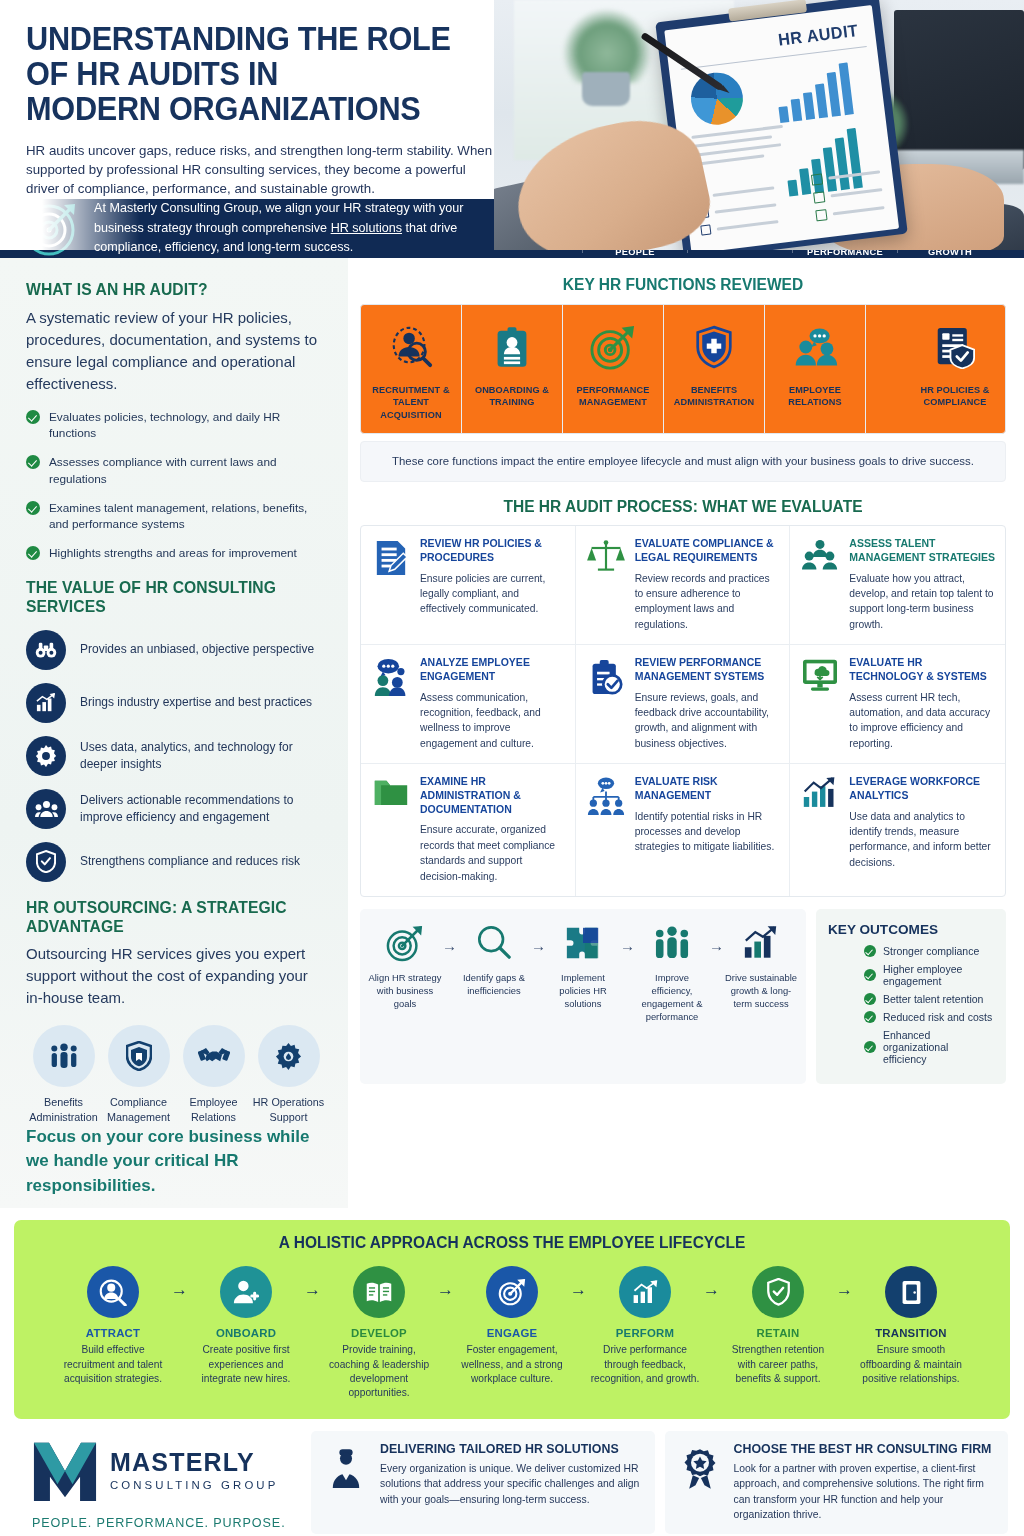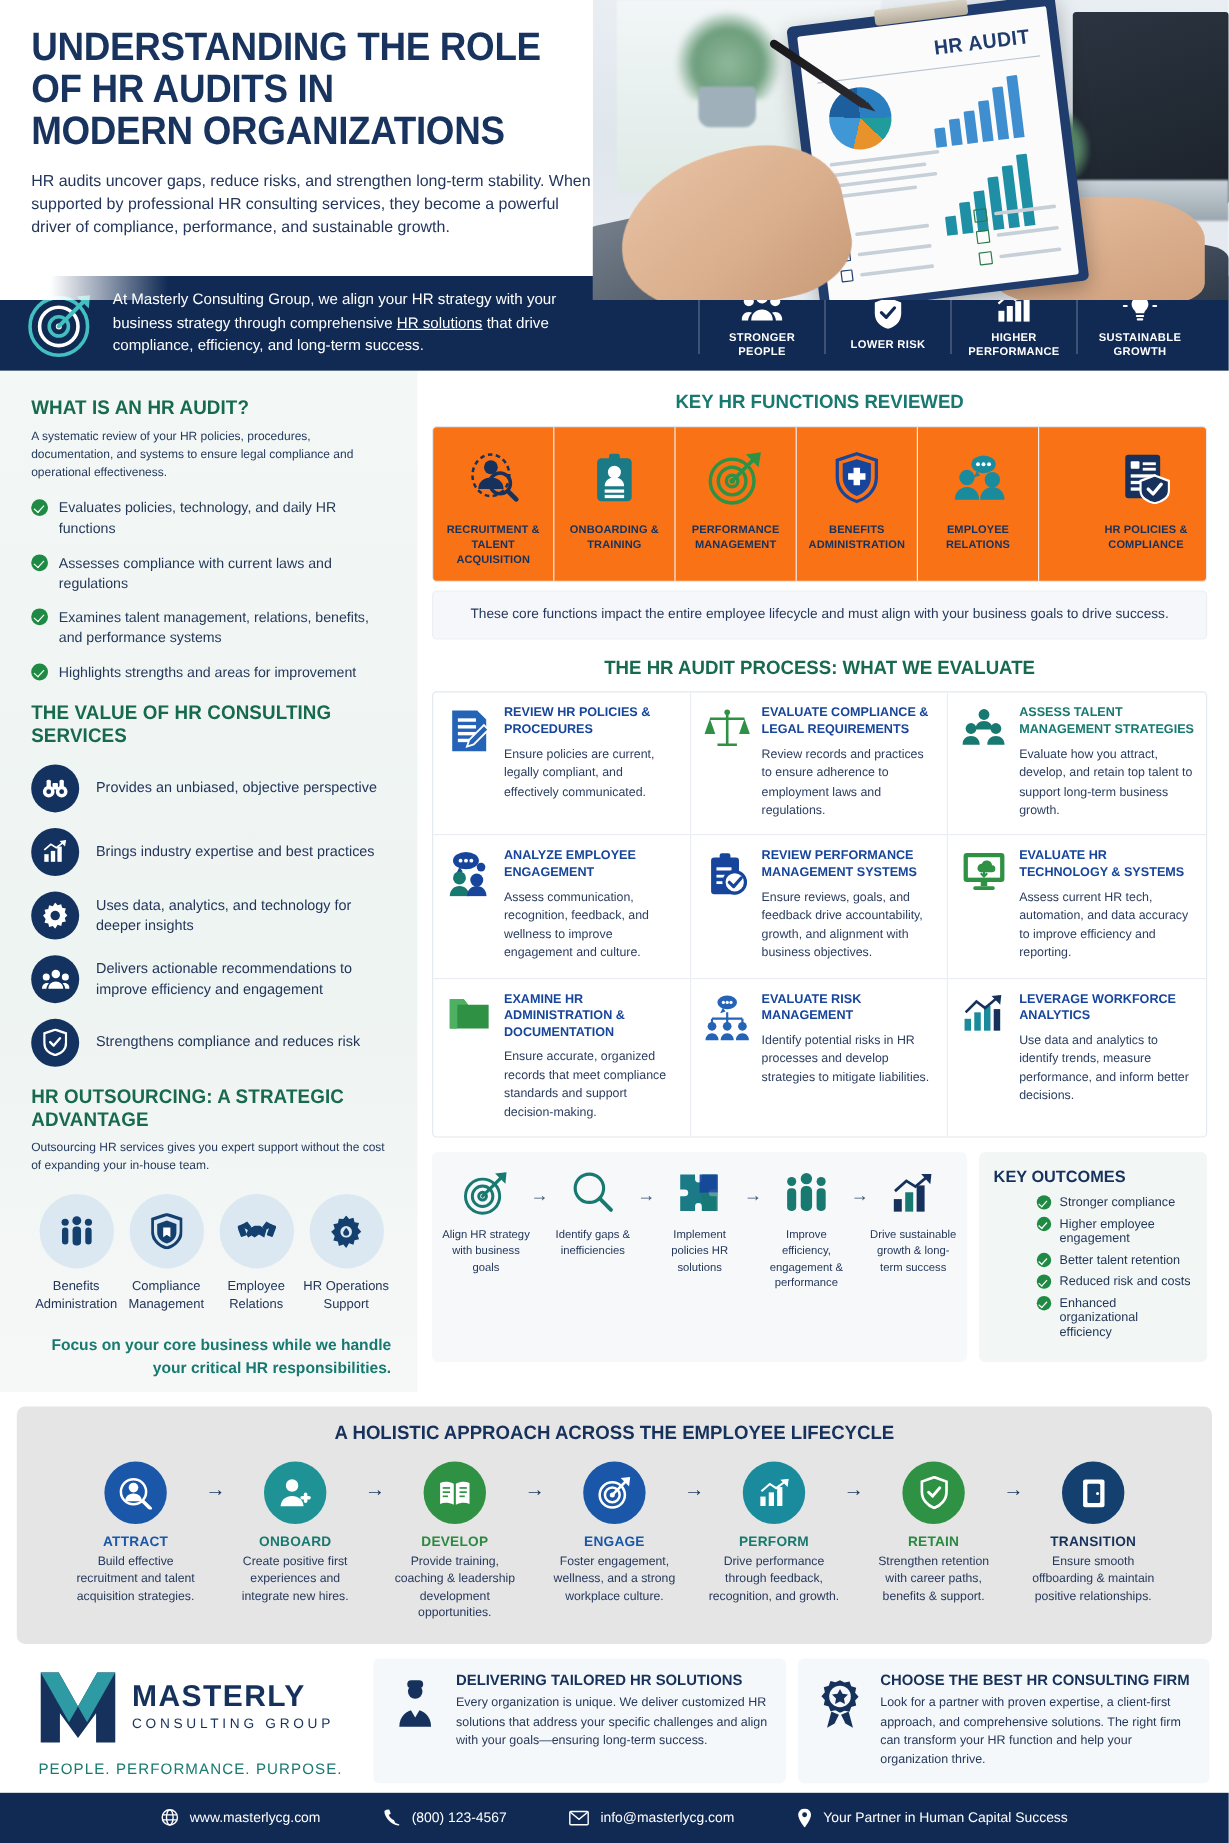--- a/index.html
+++ b/index.html
@@ -87,38 +87,38 @@
   .bstat .lbl { font-size:9.3px; font-weight:bold; letter-spacing:.3px; line-height:1.3; text-transform:uppercase;}
   .bsep { width:1px; height:50px; background:rgba(255,255,255,.32); }
 
   
   .cols { display:flex; flex:none; }
   .left-col { width:348px; background:linear-gradient(180deg,#f3f7f5,#eef4f2 60%,#f6f8f7); padding:22px 22px 10px 26px; }
   .right-col { width:676px; background:#fff; padding:18px 18px 6px 12px; }
 
   .h-green { color:#186a4f; font-weight:bold; font-size:16.5px; letter-spacing:.1px; transform:scaleX(.95); transform-origin:left; }
   .h-teal  { color:#17796f; font-weight:bold; font-size:16px; text-align:center; transform:scaleX(.97); }
-  .body-txt { font-size:10px; line-height:1.48; color:#253a5e; }
+  .body-txt { font-size:15px; line-height:1.48; color:#253a5e; }
 
   .check-list { margin-top:13px; }
   .check-item { display:flex; gap:9px; align-items:flex-start; margin-bottom:12px; }
   .chk { width:14px; height:14px; flex:none; border-radius:50%; background:#1f8a43; position:relative; margin-top:1px;}
   .chk::after { content:""; position:absolute; left:4px; top:3px; width:4px; height:7px; border:solid #fff; border-width:0 1.7px 1.7px 0; transform:rotate(42deg); }
   .check-item span { font-size:11.8px; line-height:1.42; color:#243859; }
 
   .value-list { margin-top:14px; }
   .value-row { display:flex; align-items:center; gap:14px; margin-bottom:13px; }
   .vcircle { width:40px; height:40px; border-radius:50%; background:#13325f; flex:none; display:flex; align-items:center; justify-content:center;}
   .value-row span { font-size:12px; line-height:1.4; color:#22365a; }
 
   .out-grid { display:flex; justify-content:space-between; margin-top:16px; }
   .out-item { width:77px; text-align:center; }
   .out-circle { width:62px; height:62px; border-radius:50%; background:#dbe8f2; margin:0 auto 8px; display:flex; align-items:center; justify-content:center; }
   .out-item .lbl { font-size:10.8px; line-height:1.35; color:#22365a; }
-  .focus-line { margin-top:18px; text-align:right; font-size:13px; font-weight:bold; color:#17796f; line-height:1.45;}
+  .focus-line { text-align:left; font-size:17px; font-weight:bold; color:#17796f; line-height:1.45;}
 
   
   .kf-box { border:1px solid #e2e8ee; border-radius:4px; background:#f97316; display:flex; margin-top:10px; }
   .kf-cell { flex:1; padding:13px 4px 12px; text-align:center; border-right:1px solid #e8edf2; }
   .kf-cell:last-child { border-right:none;padding-left:43px; }
   .kf-ic { height:58px; display:flex; align-items:center; justify-content:center; margin-bottom:8px; }
   .kf-lbl { font-size:9.2px; font-weight:bold; color:#16325c; line-height:1.35; letter-spacing:.1px; }
   .kf-note { margin-top:7px; background:#f5f7fa; border:1px solid #eceff3; border-radius:4px; padding:11px 10px; text-align:center; font-size:11.4px; line-height:1.5; color:#26395c;}
 
   
@@ -133,27 +133,27 @@
   
   .flow-wrap { display:flex; gap:10px; margin-top:12px; }
   .flow-box { flex:1; background:#f6f8fa; border-radius:5px; padding:14px 8px 10px; }
   .flow-row { display:flex; align-items:flex-start; justify-content:space-between; }
   .flow-step { width:74px; text-align:center; }
   .flow-ic { height:40px; display:flex; align-items:center; justify-content:center; margin-bottom:8px; }
   .flow-lbl { font-size:9.4px; line-height:1.4; color:#23375a; }
   .flow-arrow { font-size:15px; color:#3b4f72; padding-top:14px; }
   .ko-box { width:205px; background:#f2f6f4; border-radius:5px; padding:13px 12px; }
   .ko-h { font-size:13.6px; font-weight:bold; color:#16325c; margin-bottom:8px; }
-  .ko-item { display:flex; gap:7px; align-items:flex-start; margin-bottom:6px;padding-left:36px; }
+  .ko-item { display:flex; gap:7px; align-items:center; margin-bottom:6px;padding-left:36px; }
   .ko-item span { font-size:10.5px; color:#243859; }
   .chk-sm { width:12px; height:12px; flex:none; border-radius:50%; background:#1f8a43; position:relative;}
   .chk-sm::after { content:""; position:absolute; left:3.4px; top:2.6px; width:3.4px; height:6px; border:solid #fff; border-width:0 1.5px 1.5px 0; transform:rotate(42deg);}
 
   
-  .lifecycle { margin:12px 14px 0 14px; background:#e5e5e5; border-radius:7px; padding:14px 10px 18px; }
+  .lifecycle { margin:12px 14px 0 14px; background:#bef264; border-radius:7px; padding:14px 10px 18px; }
   .lc-title { text-align:center; font-size:16px; font-weight:bold; color:#16325c; margin-bottom:14px; transform:scaleX(.97);}
   .lc-row { display:flex; align-items:flex-start; justify-content:center; }
   .lc-step { width:112px; text-align:center; }
   .lc-circle { width:52px; height:52px; border-radius:50%; margin:0 auto 9px; display:flex; align-items:center; justify-content:center;}
   .lc-name { font-size:11.4px; font-weight:bold; letter-spacing:.2px; margin-bottom:4px;}
   .lc-desc { font-size:10.2px; line-height:1.4; color:#26395c;}
   .lc-arrow { font-size:17px; color:#16325c; padding:14px 2px 0; }
 
   
   .fcards { display:flex; gap:10px; padding:12px 16px 8px 16px; align-items:stretch; }

